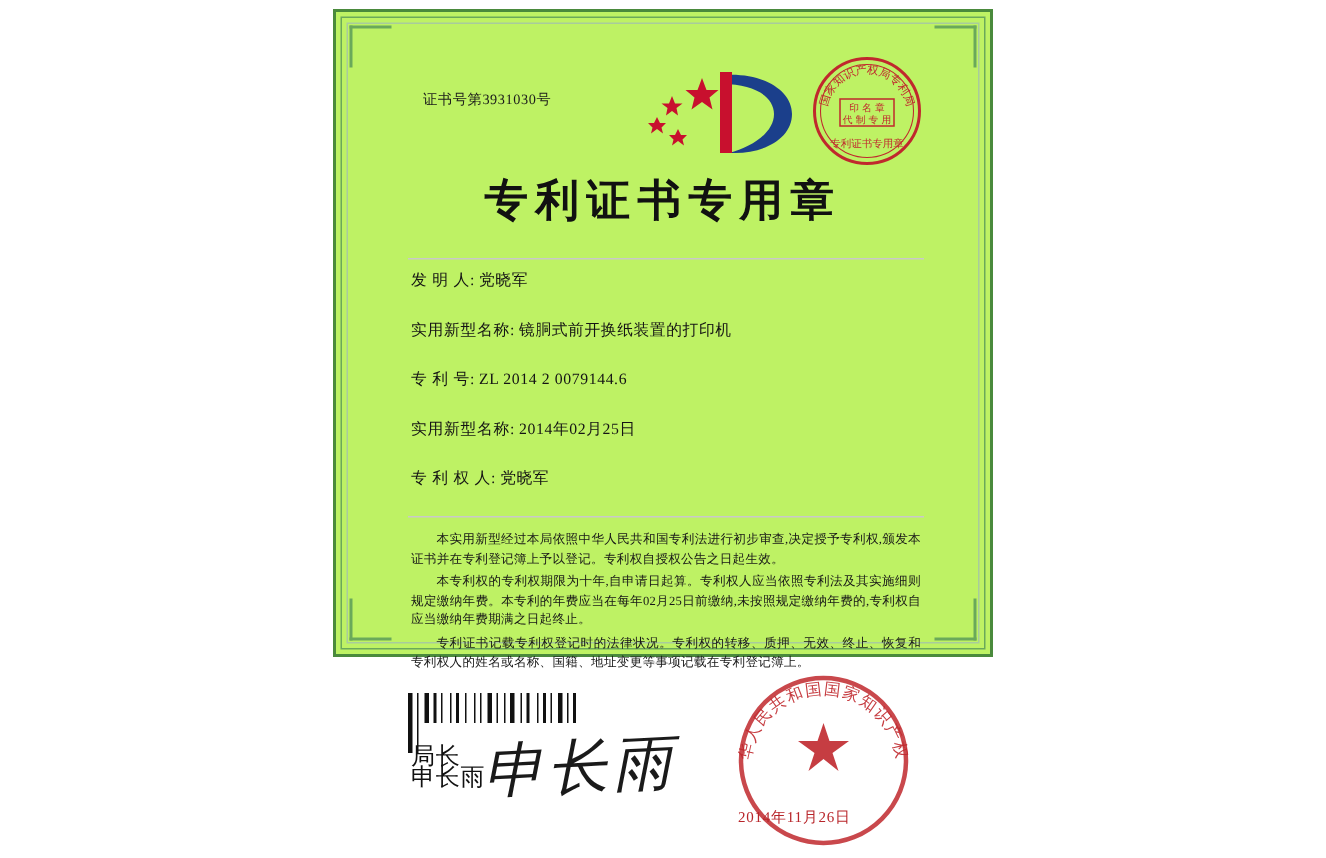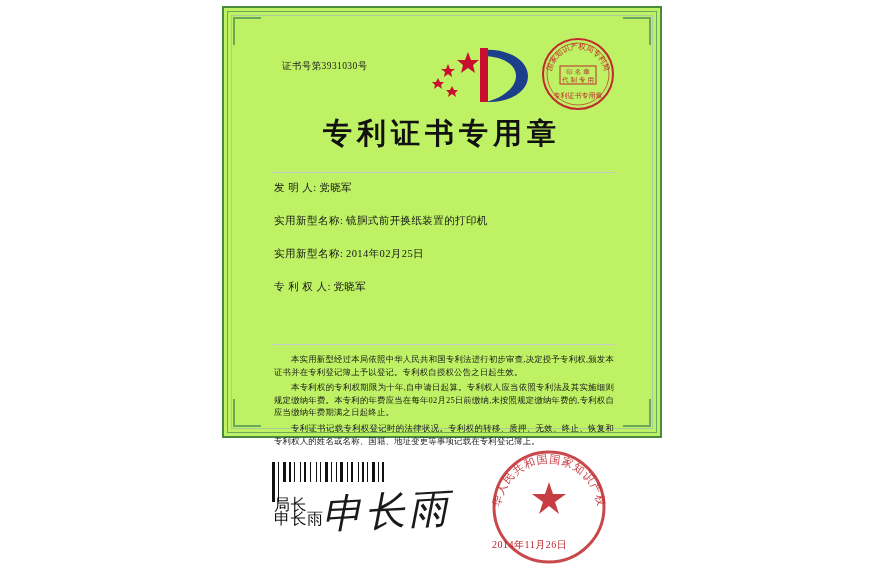--- a/index.html
+++ b/index.html
@@ -281,20 +281,24 @@
       <div class="fields">
         <div class="field-row">
           <span class="lbl">发 明 人:</span>
           <span class="val">党晓军</span>
         </div>
         <div class="field-row">
           <span class="lbl">实用新型名称:</span>
           <span class="val">镜胴式前开换纸装置的打印机</span>
         </div>
         <div class="field-row">
+          <span class="lbl">专 利 号:</span>
+          <span class="val">ZL 2014 2 0079144.6</span>
+        </div>
+        <div class="field-row">
           <span class="lbl">实用新型名称:</span>
           <span class="val">2014年02月25日</span>
         </div>
         <div class="field-row">
           <span class="lbl">专 利 权 人:</span>
           <span class="val">党晓军</span>
         </div>
       </div>
 
       <div class="sep-line" style="top:322px;"></div>

